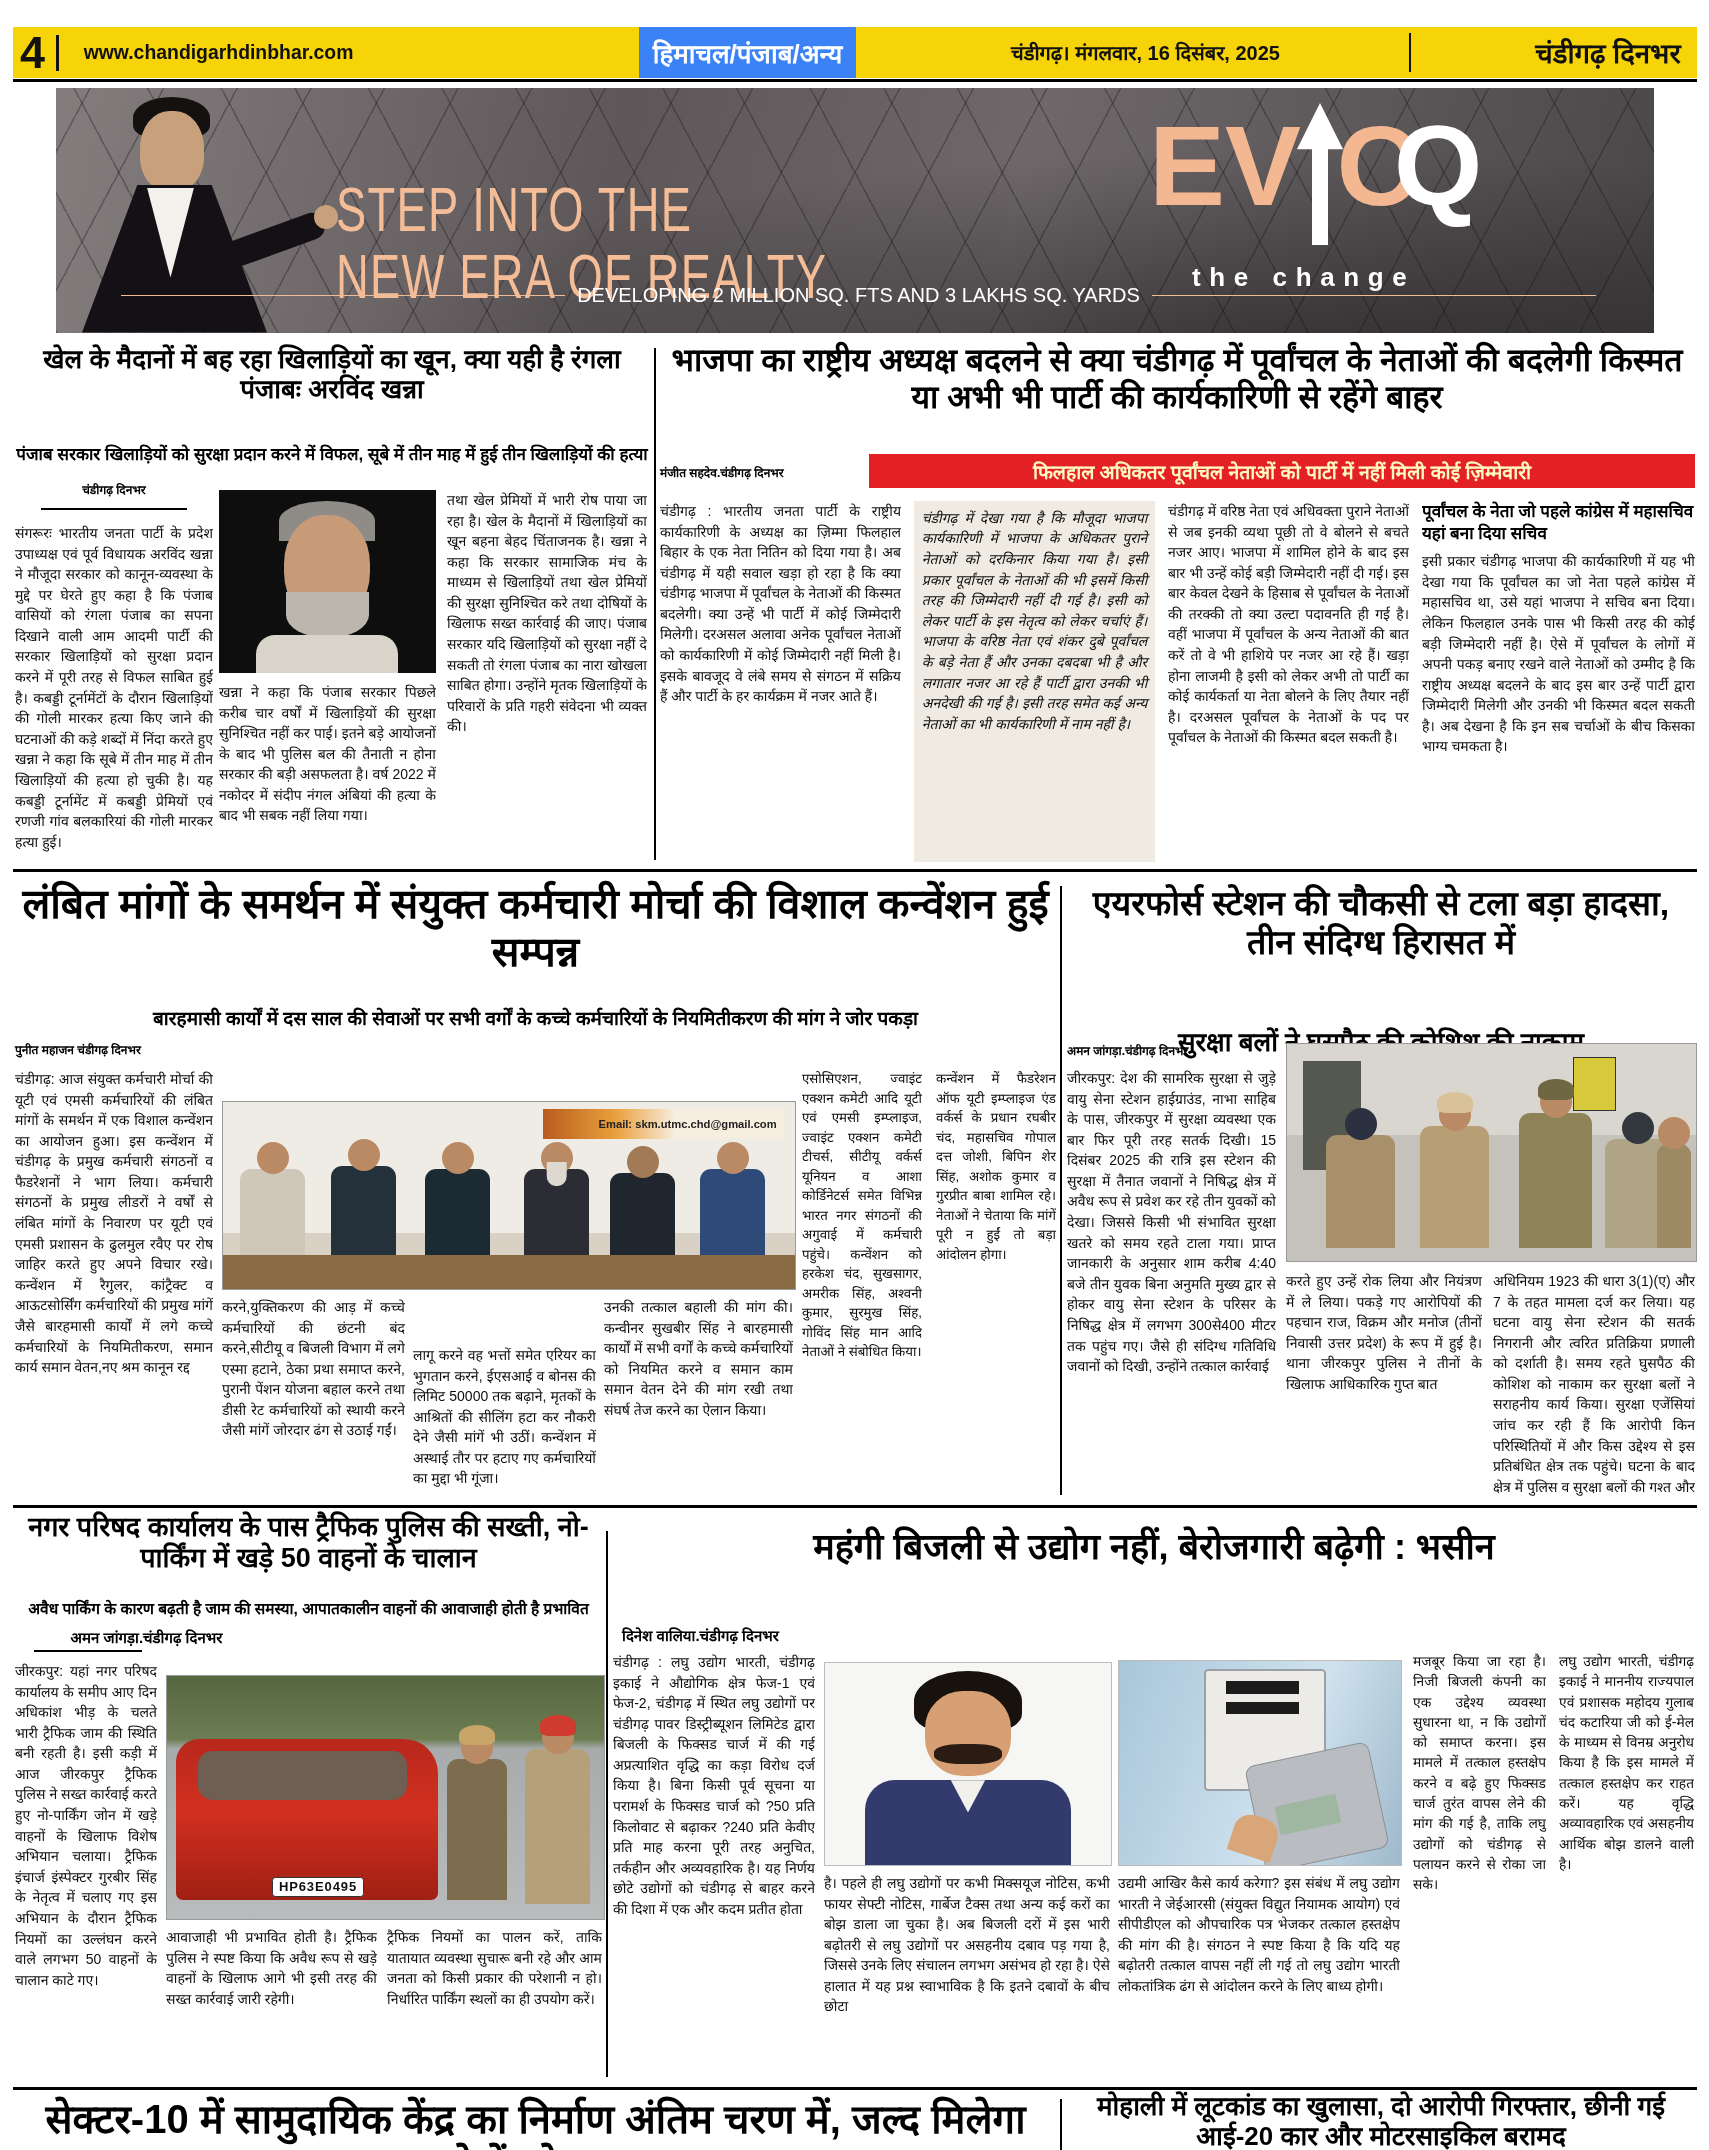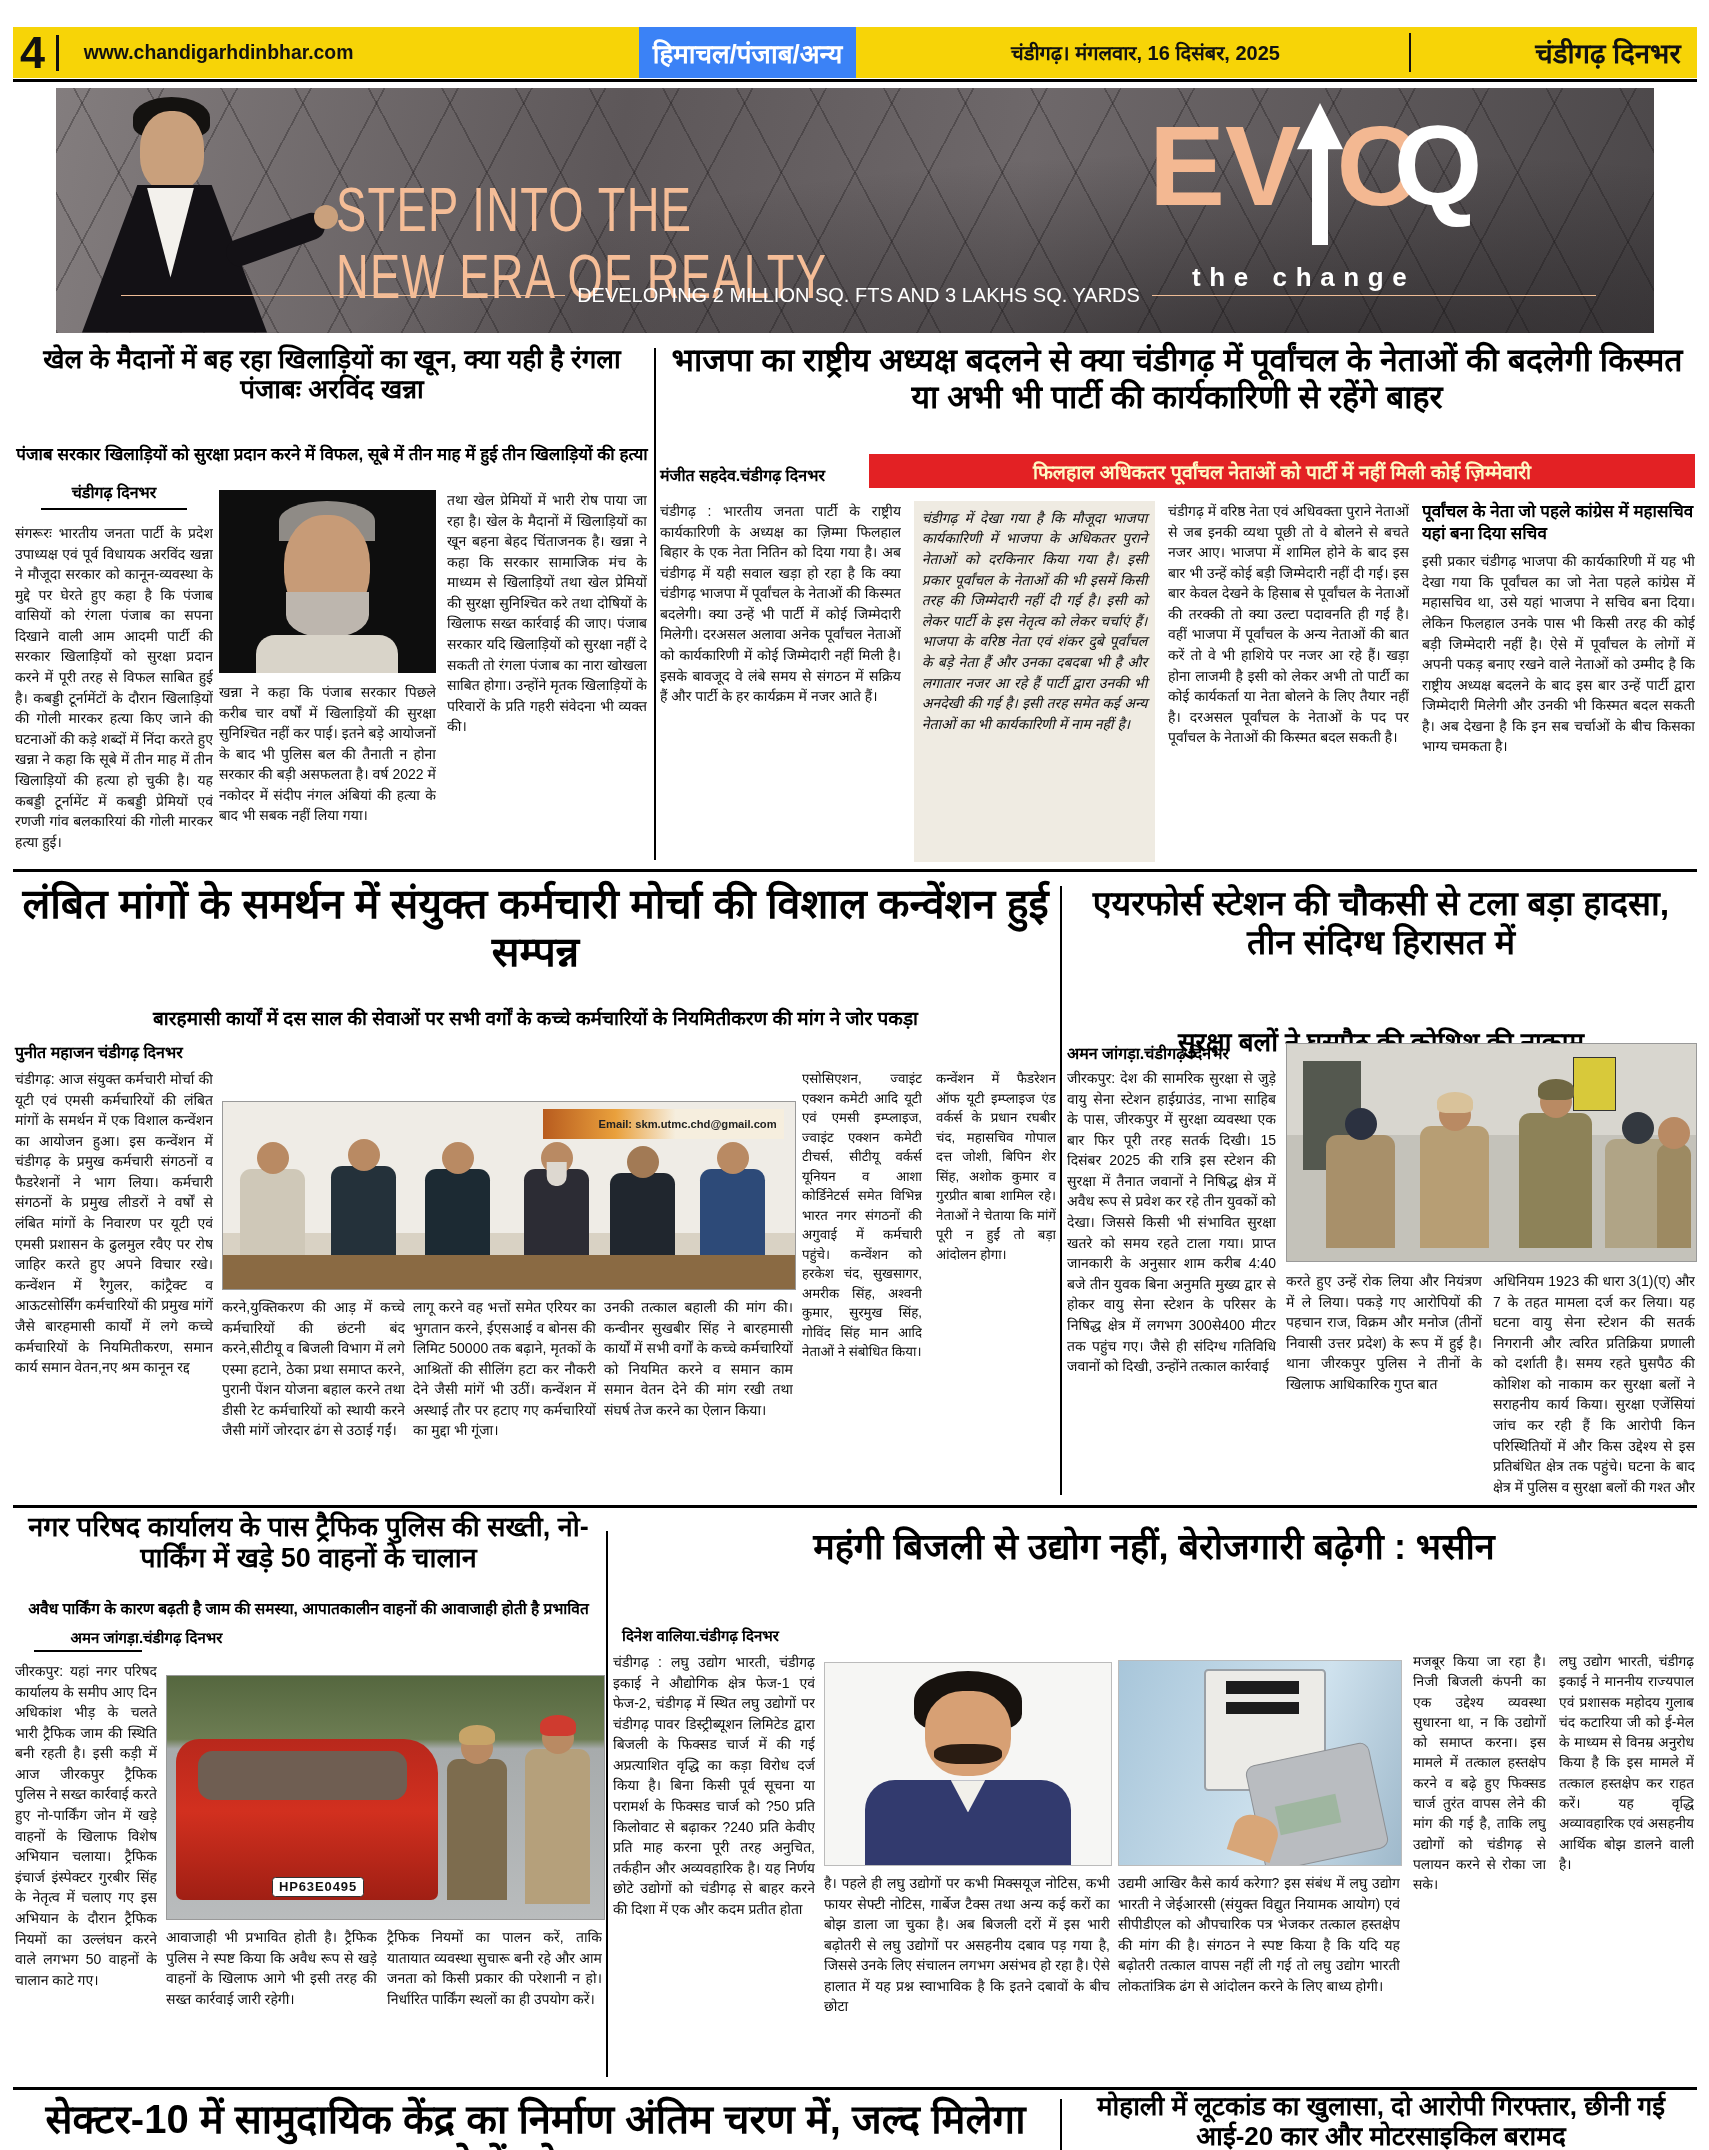--- a/index.html
+++ b/index.html
@@ -1,21 +1,21 @@
 <!DOCTYPE html>
 <html style="font-size:6.9px"><head>
 <meta charset="utf-8">
 <style>
   html,body{margin:0;padding:0;background:#fff;}
   body{font-family:"Liberation Sans",sans-serif;}
   .page{position:relative;width:1710px;height:2693px;background:#fff;overflow:hidden;}
   .abs{position:absolute;}
   .hl{font-weight:bold;color:#000;text-align:center;line-height:1.16;}
   .sh{font-weight:bold;color:#000;text-align:center;line-height:1.25;}
-  .by{font-weight:bold;font-size:16px;color:#000;}
+  .by{font-weight:bold;font-size:12px;color:#000;}
   .bt{font-size:14px;line-height:1.47;text-align:justify;color:#0d0d0d;overflow:hidden;box-sizing:border-box;}
   .rule{background:#000;}
   .photo{overflow:hidden;position:absolute;background:#ccc;}
   .photo *{position:absolute;}
   
   .fg{position:absolute;border-radius:11.2px 11.2px 0 0;}
   .fg::before{content:"";position:absolute;top:-27px;left:50%;transform:translateX(-50%);
     width:32px;height:32px;border-radius:50%;background:var(--skin,#b98a63);}
   .fg.turban::after{content:"";position:absolute;top:-34px;left:50%;transform:translateX(-50%);
     width:36px;height:20.6px;border-radius:50% 50% 24% 24%;background:var(--tb,#e2a62a);}
@@ -144,21 +144,21 @@
       <span style="position:static;font-size:11.2px;font-weight:bold;color:#222;">Email: skm.utmc.chd@gmail.com</span>
     </div>
     <i class="fg" style="left:17px;bottom:18%;width:65px;height:46%;background:#cfc8b8;"></i>
     <i class="fg" style="left:108px;bottom:18%;width:65px;height:48%;background:#24313a;"></i>
     <i class="fg" style="left:202px;bottom:18%;width:65px;height:46%;background:#1c2a33;"></i>
     <i class="fg wbeard turban" style="left:301px;bottom:18%;width:65px;height:46%;background:#2c2c34;--tb:#e2b52d;"></i>
     <i class="fg" style="left:387px;bottom:18%;width:65px;height:44%;background:#20262e;--skin:#a27a55;"></i>
     <i class="fg" style="left:477px;bottom:18%;width:65px;height:46%;background:#2d4a78;"></i>
   </div>
   <div class="abs bt" style="left:222px;top:1297px;width:183px;height:200px;">करने,युक्तिकरण की आड़ में कच्चे कर्मचारियों की छंटनी बंद करने,सीटीयू व बिजली विभाग में लगे एस्मा हटाने, ठेका प्रथा समाप्त करने, पुरानी पेंशन योजना बहाल करने तथा डीसी रेट कर्मचारियों को स्थायी करने जैसी मांगें जोरदार ढंग से उठाई गईं।</div>
-  <div class="abs bt" style="left:413px;top:1297px;width:183px;height:200px;">लागू करने वह भत्तों समेत एरियर का भुगतान करने, ईएसआई व बोनस की लिमिट 50000 तक बढ़ाने, मृतकों के आश्रितों की सीलिंग हटा कर नौकरी देने जैसी मांगें भी उठीं। कन्वेंशन में अस्थाई तौर पर हटाए गए कर्मचारियों का मुद्दा भी गूंजा।</div>
+  <div class="abs bt" style="left:413px;top:1345px;width:183px;height:200px;">लागू करने वह भत्तों समेत एरियर का भुगतान करने, ईएसआई व बोनस की लिमिट 50000 तक बढ़ाने, मृतकों के आश्रितों की सीलिंग हटा कर नौकरी देने जैसी मांगें भी उठीं। कन्वेंशन में अस्थाई तौर पर हटाए गए कर्मचारियों का मुद्दा भी गूंजा।</div>
   <div class="abs bt" style="left:604px;top:1297px;width:189px;height:200px;">उनकी तत्काल बहाली की मांग की। कन्वीनर सुखबीर सिंह ने बारहमासी कार्यों में सभी वर्गों के कच्चे कर्मचारियों को नियमित करने व समान काम समान वेतन देने की मांग रखी तथा संघर्ष तेज करने का ऐलान किया।</div>
   <div class="abs bt" style="left:802px;top:1069px;width:120px;height:428px;font-size:13.3px;">एसोसिएशन, ज्वाइंट एक्शन कमेटी आदि यूटी एवं एमसी इम्प्लाइज, ज्वाइंट एक्शन कमेटी टीचर्स, सीटीयू वर्कर्स यूनियन व आशा कोर्डिनेटर्स समेत विभिन्न भारत नगर संगठनों की अगुवाई में कर्मचारी पहुंचे। कन्वेंशन को हरकेश चंद, सुखसागर, अमरीक सिंह, अश्वनी कुमार, सुरमुख सिंह, गोविंद सिंह मान आदि नेताओं ने संबोधित किया।</div>
   <div class="abs bt" style="left:936px;top:1069px;width:120px;height:428px;font-size:13.3px;">कन्वेंशन में फैडरेशन ऑफ यूटी इम्प्लाइज एंड वर्कर्स के प्रधान रघबीर चंद, महासचिव गोपाल दत्त जोशी, बिपिन शेर सिंह, अशोक कुमार व गुरप्रीत बाबा शामिल रहे। नेताओं ने चेताया कि मांगें पूरी न हुईं तो बड़ा आंदोलन होगा।</div>
 
   <div class="abs hl" style="left:1067px;top:884px;width:628px;font-size:34px;">एयरफोर्स स्टेशन की चौकसी से टला बड़ा हादसा, तीन संदिग्ध हिरासत में</div>
   <div class="abs sh" style="left:1067px;top:1007px;width:628px;font-size:26px;margin-top:19px;">सुरक्षा बलों ने घुसपैठ की कोशिश की नाकाम</div>
   <div class="abs by" style="left:1067px;top:1042px;width:258px;">अमन जांगड़ा.चंडीगढ़ दिनभर</div>
   <div class="abs bt" style="left:1067px;top:1068px;width:209px;height:430px;">जीरकपुर: देश की सामरिक सुरक्षा से जुड़े वायु सेना स्टेशन हाईग्राउंड, नाभा साहिब के पास, जीरकपुर में सुरक्षा व्यवस्था एक बार फिर पूरी तरह सतर्क दिखी। 15 दिसंबर 2025 की रात्रि इस स्टेशन की सुरक्षा में तैनात जवानों ने निषिद्ध क्षेत्र में अवैध रूप से प्रवेश कर रहे तीन युवकों को देखा। जिससे किसी भी संभावित सुरक्षा खतरे को समय रहते टाला गया। प्राप्त जानकारी के अनुसार शाम करीब 4:40 बजे तीन युवक बिना अनुमति मुख्य द्वार से होकर वायु सेना स्टेशन के परिसर के निषिद्ध क्षेत्र में लगभग 300से400 मीटर तक पहुंच गए। जैसे ही संदिग्ध गतिविधि जवानों को दिखी, उन्होंने तत्काल कार्रवाई</div>
   <div class="photo" style="left:1286px;top:1043px;width:409px;height:217px;background:linear-gradient(#d8d6cf 0 42%,#c4c2ba 42% 100%);border:0.9px solid #999;">
     <div style="left:4%;top:8%;width:14%;height:50%;background:#54584f;"></div>

